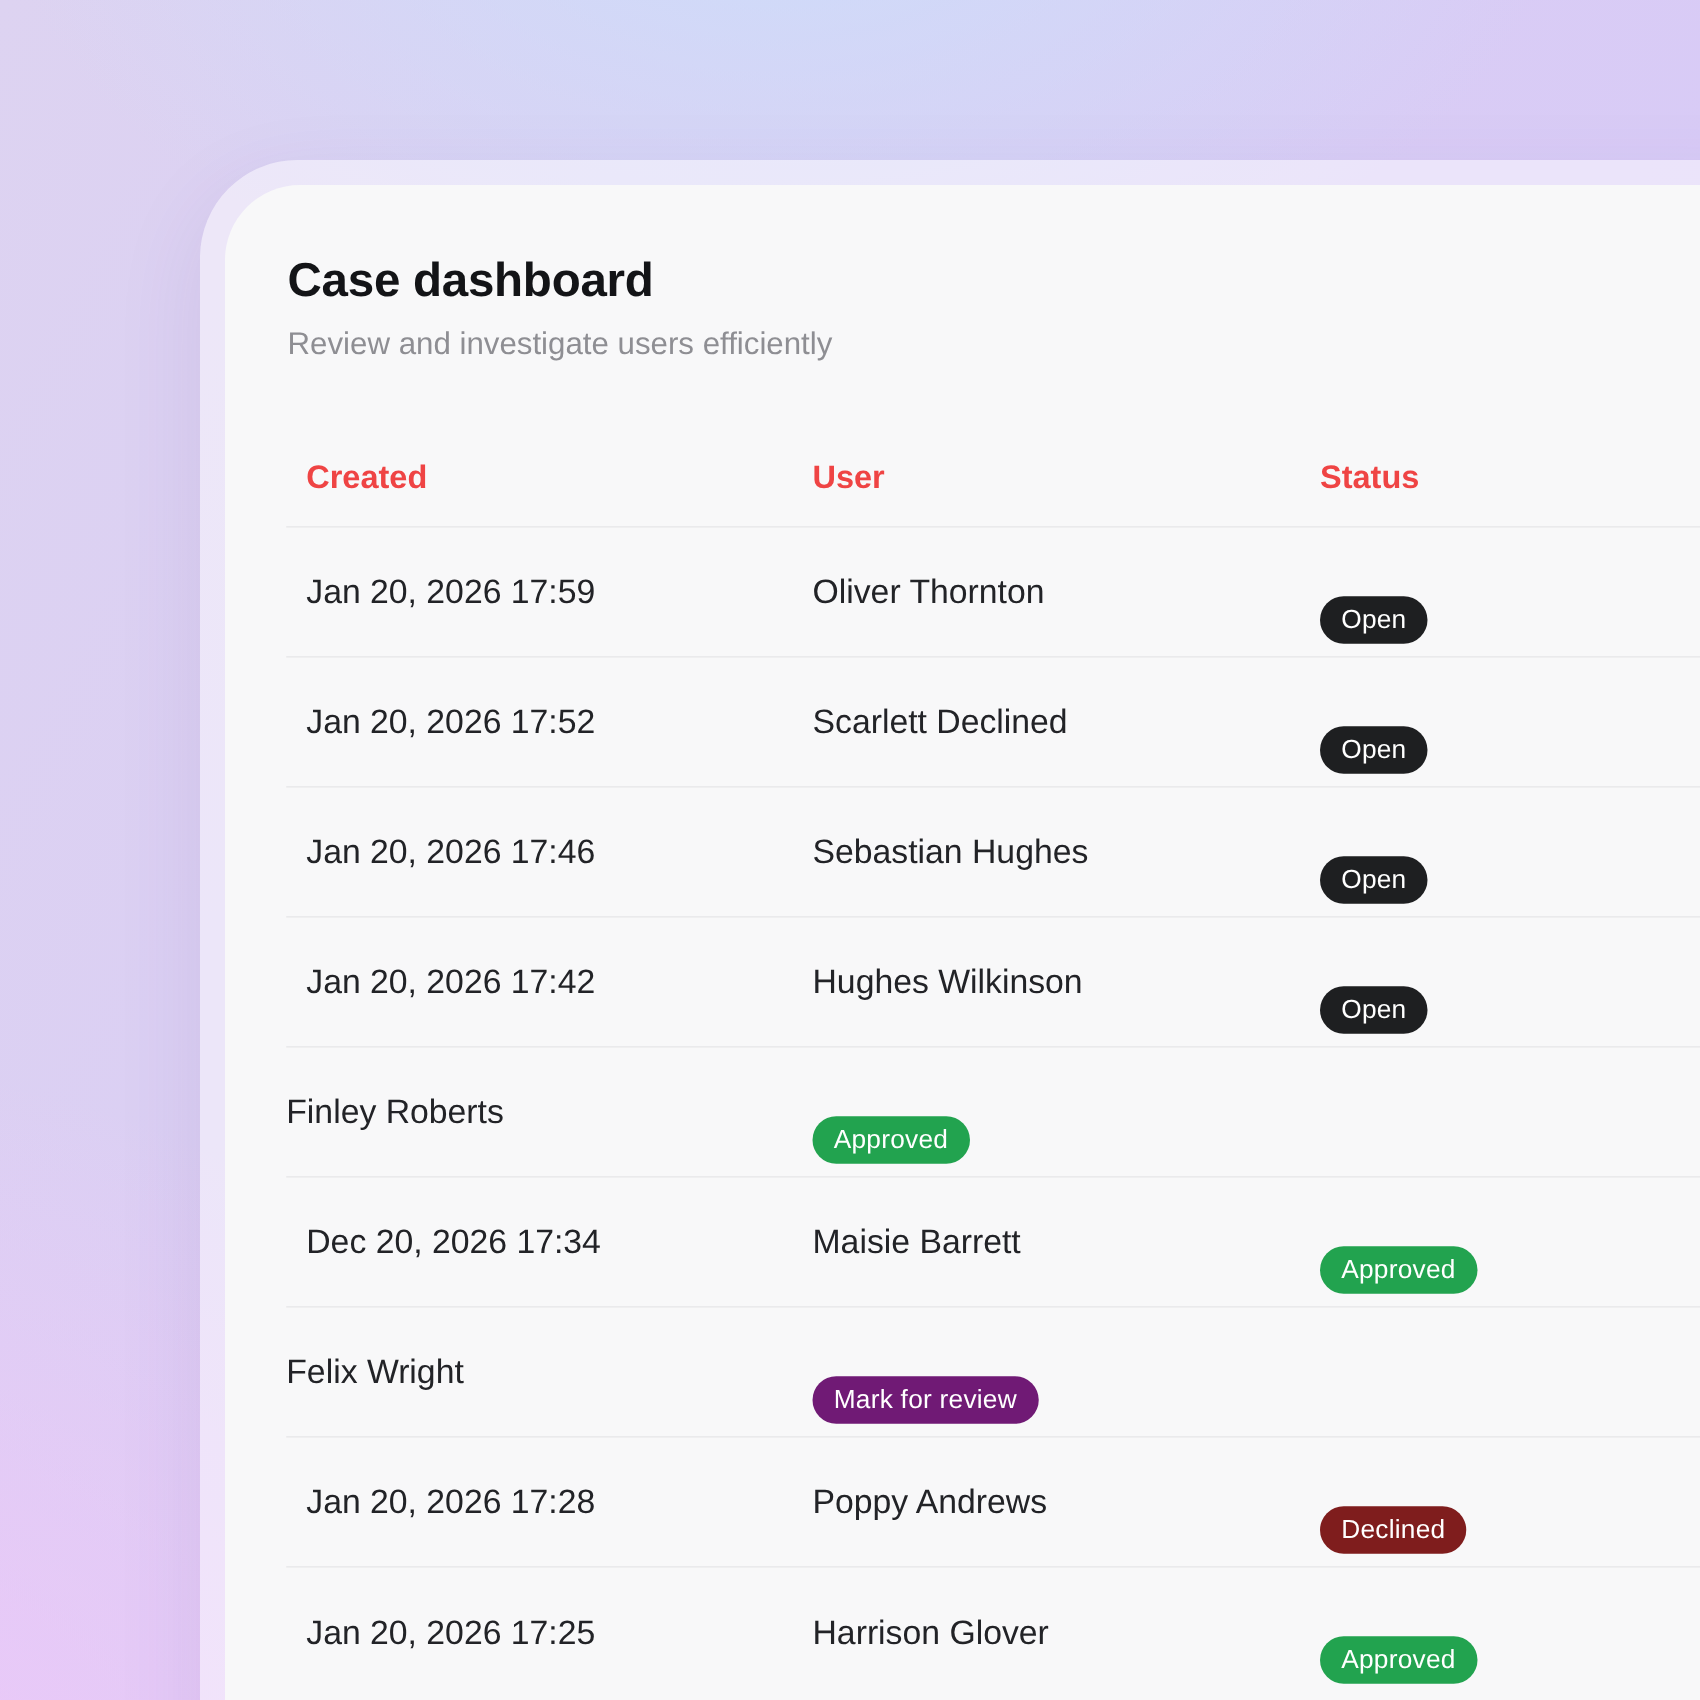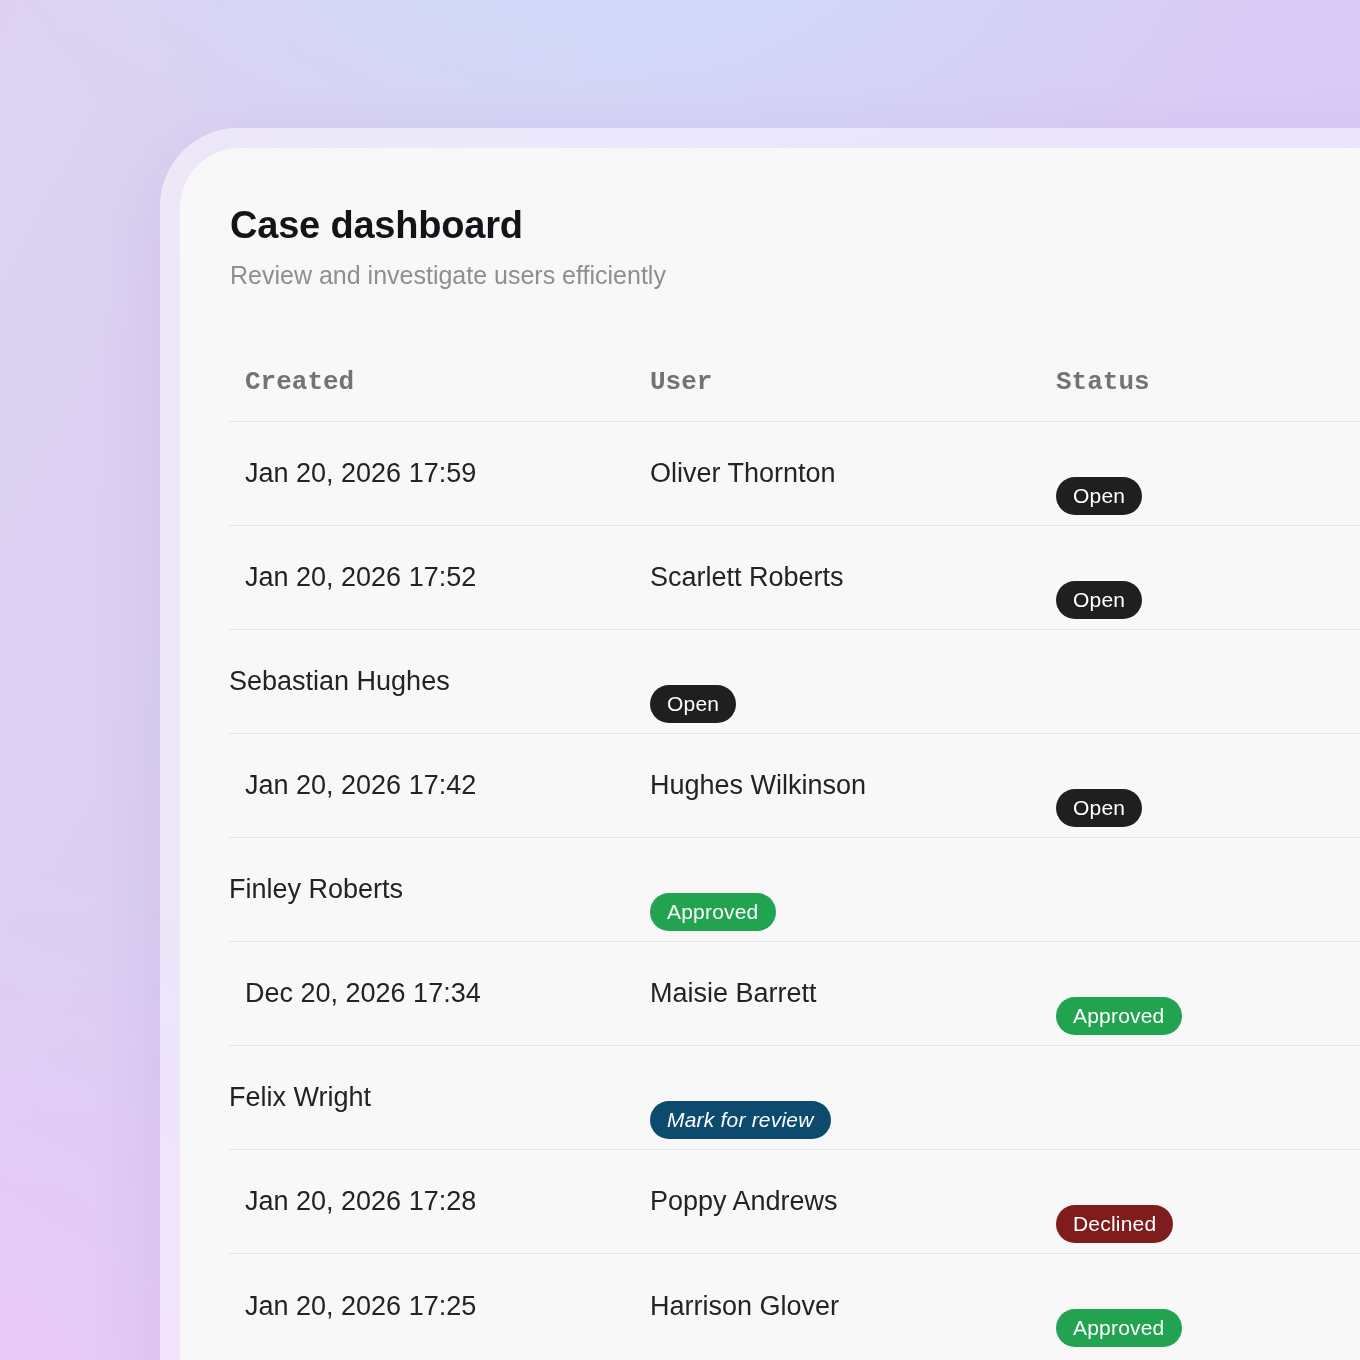--- a/index.html
+++ b/index.html
@@ -70,22 +70,21 @@
   }
 
   .t-head {
     height: 80px;
     border-bottom: 1px solid #e5e5e8;
   }
 
   .t-head .t-cell {
     font-size: 26px;
     font-weight: 600;
-    color: #737373;
-    font-family: Liberation Mono, monospace;
+    color: #ef4444;
   }
 
   .t-body .t-row {
     height: 104px;
     border-bottom: 1px solid #e5e5e8;
     cursor: pointer;
   }
 
   .t-body .t-row:last-child { border-bottom: none; }
 
@@ -128,44 +127,45 @@
           <div class="t-cell col-2">Status</div>
         </div>
       <div class="t-body" id="table-body">
           <div class="t-row">
             <div class="t-cell col-0">Jan 20, 2026 17:59</div>
             <div class="t-cell col-1">Oliver Thornton</div>
             <div class="t-cell col-2"><span class="status-badge" style="background: rgb(30, 31, 33); color: rgb(255, 255, 255);">Open</span></div>
           </div>
           <div class="t-row">
             <div class="t-cell col-0">Jan 20, 2026 17:52</div>
-            <div class="t-cell col-1">Scarlett Roberts</div>
+            <div class="t-cell col-1">Scarlett Declined</div>
             <div class="t-cell col-2"><span class="status-badge" style="background: rgb(30, 31, 33); color: rgb(255, 255, 255);">Open</span></div>
           </div>
           <div class="t-row">
+            <div class="t-cell col-0">Jan 20, 2026 17:46</div>
             <div class="t-cell col-1">Sebastian Hughes</div>
             <div class="t-cell col-2"><span class="status-badge" style="background: rgb(30, 31, 33); color: rgb(255, 255, 255);">Open</span></div>
           </div>
           <div class="t-row">
             <div class="t-cell col-0">Jan 20, 2026 17:42</div>
             <div class="t-cell col-1">Hughes Wilkinson</div>
             <div class="t-cell col-2"><span class="status-badge" style="background: rgb(30, 31, 33); color: rgb(255, 255, 255);">Open</span></div>
           </div>
           <div class="t-row">
             <div class="t-cell col-1">Finley Roberts</div>
             <div class="t-cell col-2"><span class="status-badge" style="background: rgb(34, 163, 79); color: rgb(255, 255, 255);">Approved</span></div>
           </div>
           <div class="t-row">
             <div class="t-cell col-0">Dec 20, 2026 17:34</div>
             <div class="t-cell col-1">Maisie Barrett</div>
             <div class="t-cell col-2"><span class="status-badge" style="background: rgb(34, 163, 79); color: rgb(255, 255, 255);">Approved</span></div>
           </div>
           <div class="t-row">
             <div class="t-cell col-1">Felix Wright</div>
-            <div class="t-cell col-2"><span class="status-badge" style="background: #0c4a6e; color: rgb(255, 255, 255); font-style: italic;">Mark for review</span></div>
+            <div class="t-cell col-2"><span class="status-badge" style="background: #701a75; color: rgb(255, 255, 255);">Mark for review</span></div>
           </div>
           <div class="t-row">
             <div class="t-cell col-0">Jan 20, 2026 17:28</div>
             <div class="t-cell col-1">Poppy Andrews</div>
             <div class="t-cell col-2"><span class="status-badge" style="background: #7f1d1d; color: rgb(255, 255, 255);">Declined</span></div>
           </div>
           <div class="t-row">
             <div class="t-cell col-0">Jan 20, 2026 17:25</div>
             <div class="t-cell col-1">Harrison Glover</div>
             <div class="t-cell col-2"><span class="status-badge" style="background: rgb(34, 163, 79); color: rgb(255, 255, 255);">Approved</span></div>

